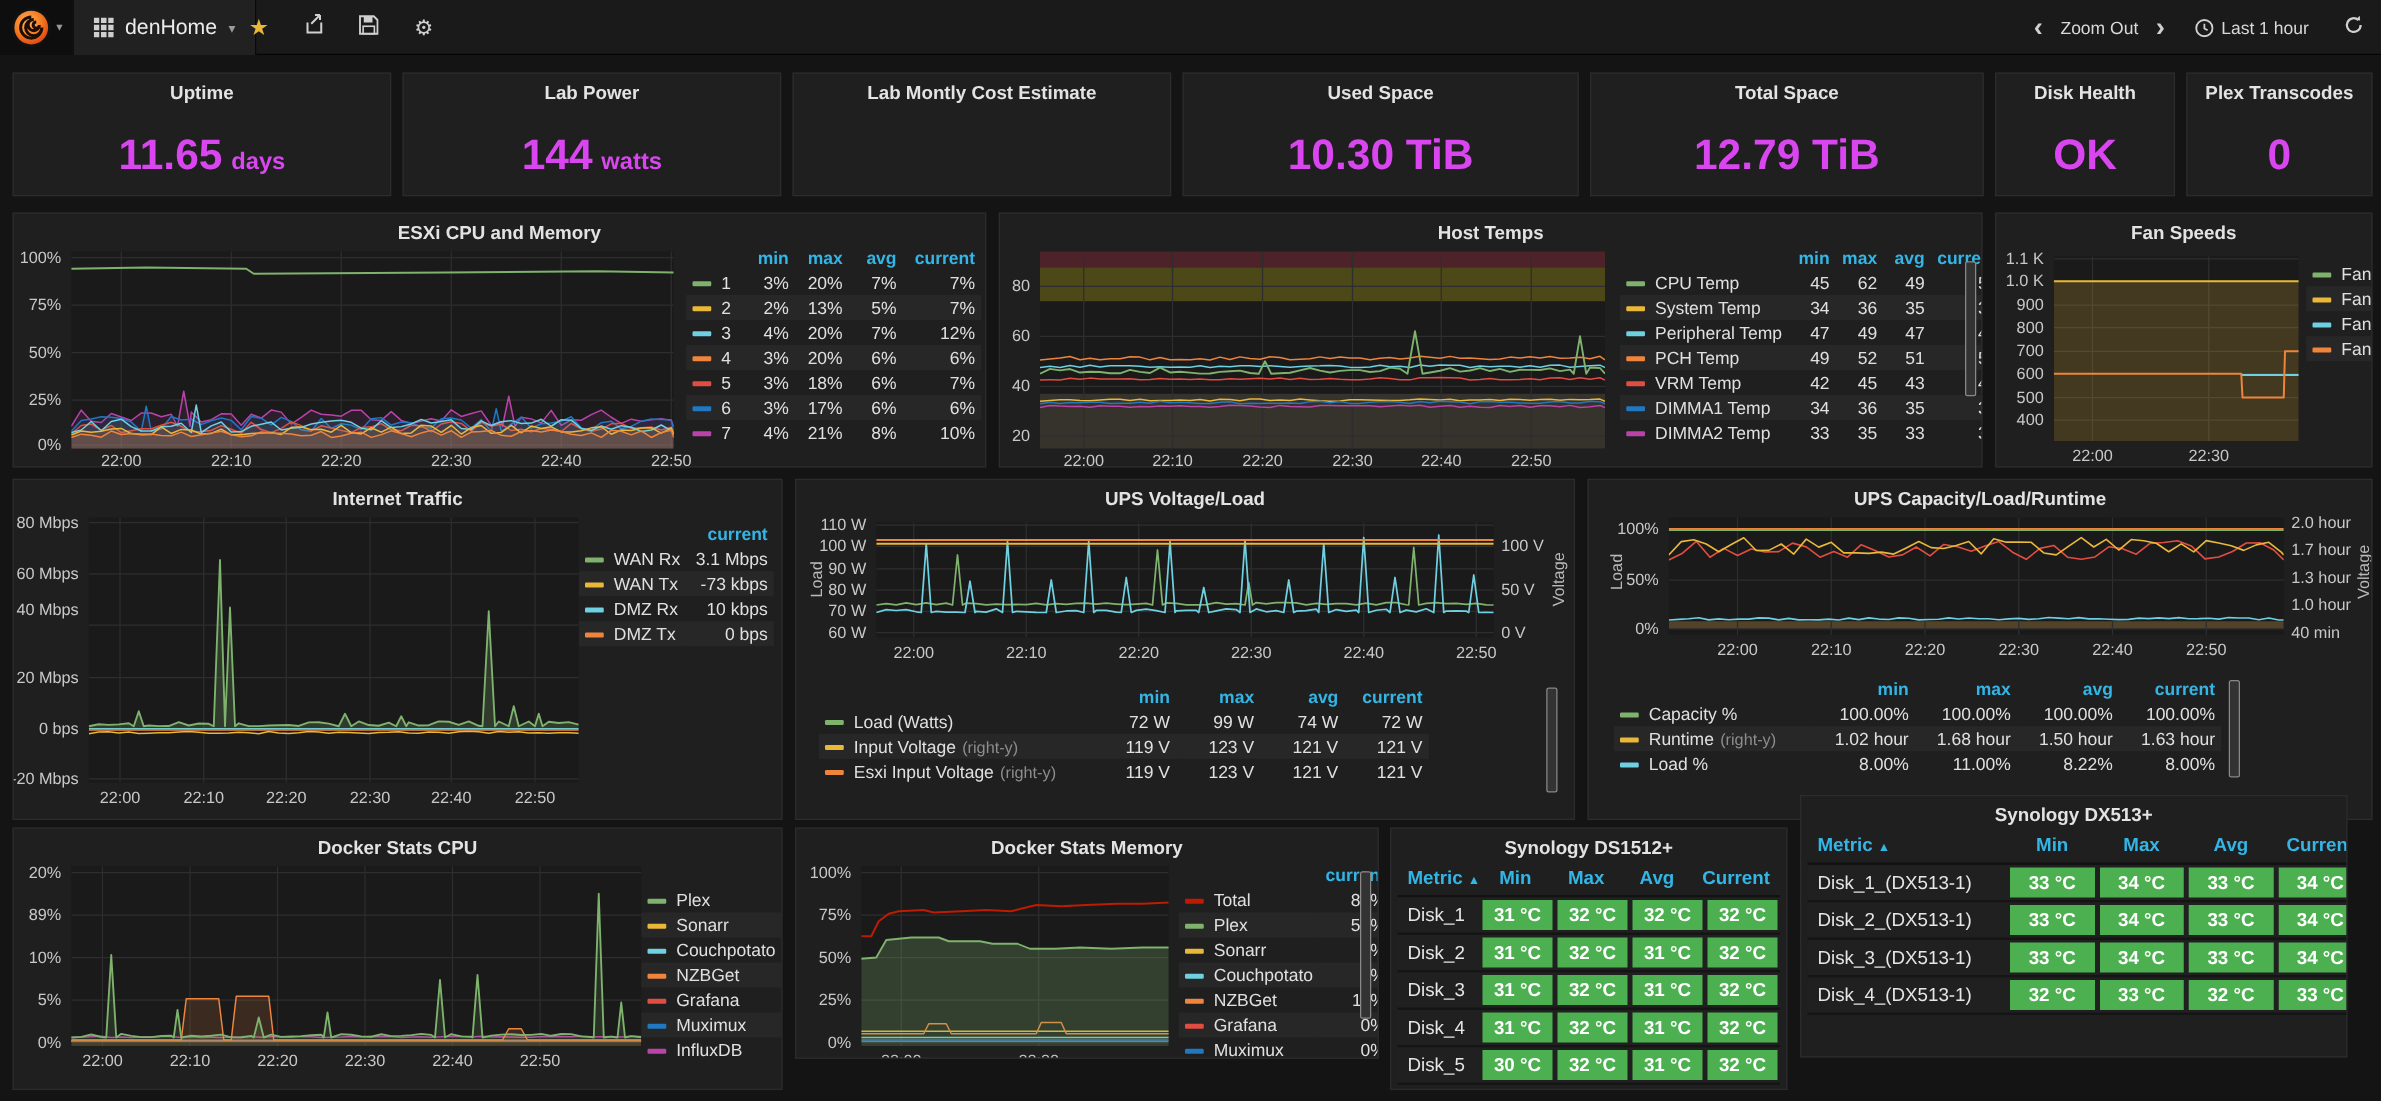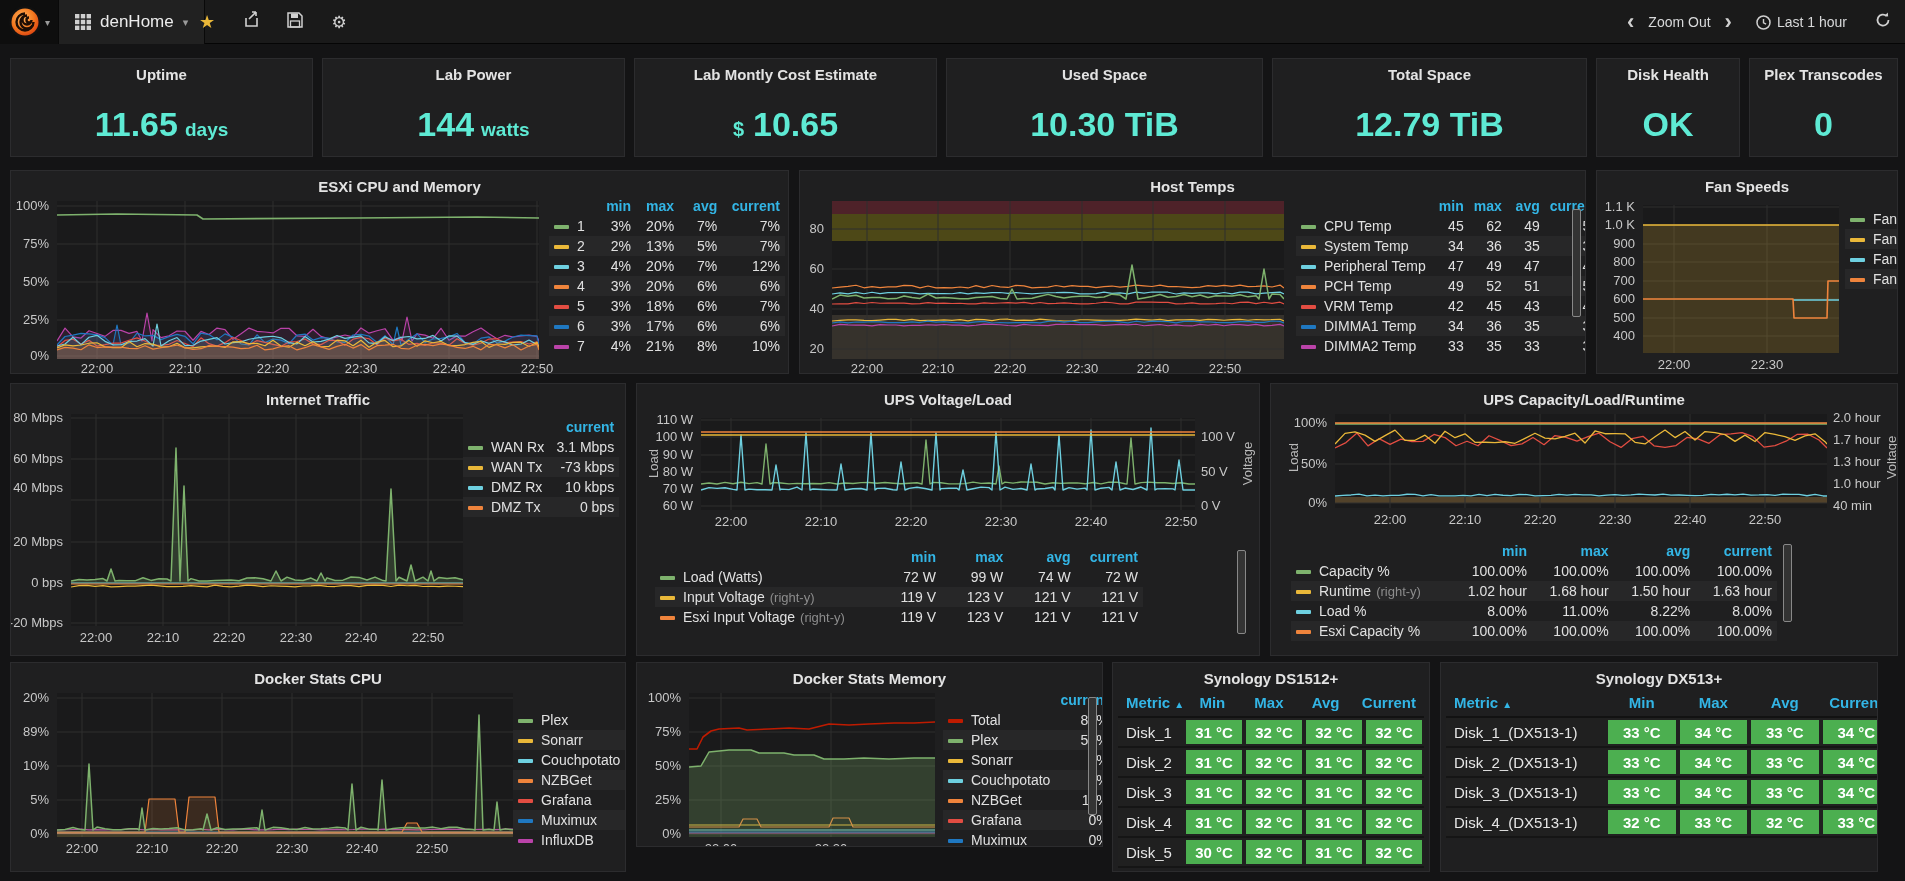--- a/index.html
+++ b/index.html
@@ -26,21 +26,21 @@
   .nav-right .txt { font-size:14px; color:#d8d9da; cursor:pointer; }
   .timebox { display:flex; align-items:center; gap:6px; cursor:pointer; margin-left:10px; }
   .refresh { margin-left:14px; cursor:pointer; }
 
   
   .panel { position:absolute; background:#1f1f20; border:1px solid #2c2c2e; overflow:hidden; }
   .panel-title { position:absolute; left:0; top:7px; width:100%; text-align:center;
                  font-size:15px; font-weight:bold; color:#e3e3e3; cursor:pointer; white-space:nowrap; }
 
   
-  .stat-line { position:absolute; left:0; top:46px; width:100%; text-align:center; color:#5eead4; white-space:nowrap; }
+  .stat-line { position:absolute; left:0; top:46px; width:100%; text-align:center; color:#d946ef; white-space:nowrap; }
   .stat-big { font-size:34px; font-weight:bold; }
   .stat-prefix { font-size:20px; font-weight:bold; margin-right:9px; }
   .stat-suffix { font-size:19px; font-weight:bold; margin-left:7px; }
   .stat-prefix:empty, .stat-suffix:empty { display:none; }
 
   
   .yticks { position:absolute; }
   .yticks span { position:absolute; right:4px; font-size:13px; color:#c8c8c8; white-space:nowrap; }
   .yticks.right span { right:auto; left:4px; }
   .xticks { position:absolute; }
@@ -155,21 +155,20 @@
   <div class="panel" style="left:10px;top:58px;width:303px;height:99px">
     <div class="panel-title">Uptime</div>
     <div class="stat-line"><span class="stat-big">11.65</span><span class="stat-suffix">days</span></div>
   </div>
   <div class="panel" style="left:322px;top:58px;width:303px;height:99px">
     <div class="panel-title">Lab Power</div>
     <div class="stat-line"><span class="stat-big">144</span><span class="stat-suffix">watts</span></div>
   </div>
   <div class="panel" style="left:634px;top:58px;width:303px;height:99px">
     <div class="panel-title">Lab Montly Cost Estimate</div>
-    <div class="stat-line"><span class="stat-prefix">$</span><span class="stat-big">10.65</span></div>
   </div>
   <div class="panel" style="left:946px;top:58px;width:317px;height:99px">
     <div class="panel-title">Used Space</div>
     <div class="stat-line"><span class="stat-big">10.30 TiB</span></div>
   </div>
   <div class="panel" style="left:1272px;top:58px;width:315px;height:99px">
     <div class="panel-title">Total Space</div>
     <div class="stat-line"><span class="stat-big">12.79 TiB</span></div>
   </div>
   <div class="panel" style="left:1596px;top:58px;width:144px;height:99px">
@@ -675,27 +674,20 @@
               <td class="val" style="min-width: 66px;">1.50 hour</td>
               <td class="val" style="min-width: 66px;">1.63 hour</td>
             </tr>
             <tr>
               <td><span class="swatch" style="background: rgb(110, 208, 224);"></span><span>Load %</span></td>
               <td class="val" style="min-width: 66px;">8.00%</td>
               <td class="val" style="min-width: 66px;">11.00%</td>
               <td class="val" style="min-width: 66px;">8.22%</td>
               <td class="val" style="min-width: 66px;">8.00%</td>
             </tr>
-            <tr>
-              <td><span class="swatch" style="background: rgb(239, 132, 60);"></span><span>Esxi Capacity %</span></td>
-              <td class="val" style="min-width: 66px;">100.00%</td>
-              <td class="val" style="min-width: 66px;">100.00%</td>
-              <td class="val" style="min-width: 66px;">100.00%</td>
-              <td class="val" style="min-width: 66px;">100.00%</td>
-            </tr>
           </tbody>
         </table>
       </div>
     <div class="sbar" style="left:512px;top:160px;height:78px"></div>
   </div>
 
   <div class="panel" style="left:10px;top:662px;width:616px;height:210px">
     <div class="panel-title">Docker Stats CPU</div>
     <div class="yticks" style="left:0;top:30px;width:42px;height:144px">
         <span style="top: -3px;">20%</span>
@@ -894,21 +886,21 @@
         <div class="syn-row">
           <div class="syn-m">Disk_5</div>
           <div class="syn-v" style="background: rgb(76, 175, 80);">30 °C</div>
           <div class="syn-v" style="background: rgb(76, 175, 80);">32 °C</div>
           <div class="syn-v" style="background: rgb(76, 175, 80);">31 °C</div>
           <div class="syn-v" style="background: rgb(76, 175, 80);">32 °C</div>
         </div>
       </div>
   </div>
 
-  <div class="panel" style="left:1440px;top:662px;width:438px;height:210px">
+  <div class="panel" style="left:1440px;top:636px;width:438px;height:210px">
     <div class="panel-title">Synology DX513+</div>
     <div class="syn" style="left: 5px; top: 26px; width: 446px; --cols: 160px 1fr 1fr 1fr 1fr;">
         <div class="syn-h">
           <div class="syn-hc m">Metric<span class="syn-arrow">▲</span></div>
           <div class="syn-hc">Min</div>
           <div class="syn-hc">Max</div>
           <div class="syn-hc">Avg</div>
           <div class="syn-hc">Current</div>
         </div>
         <div class="syn-row">

